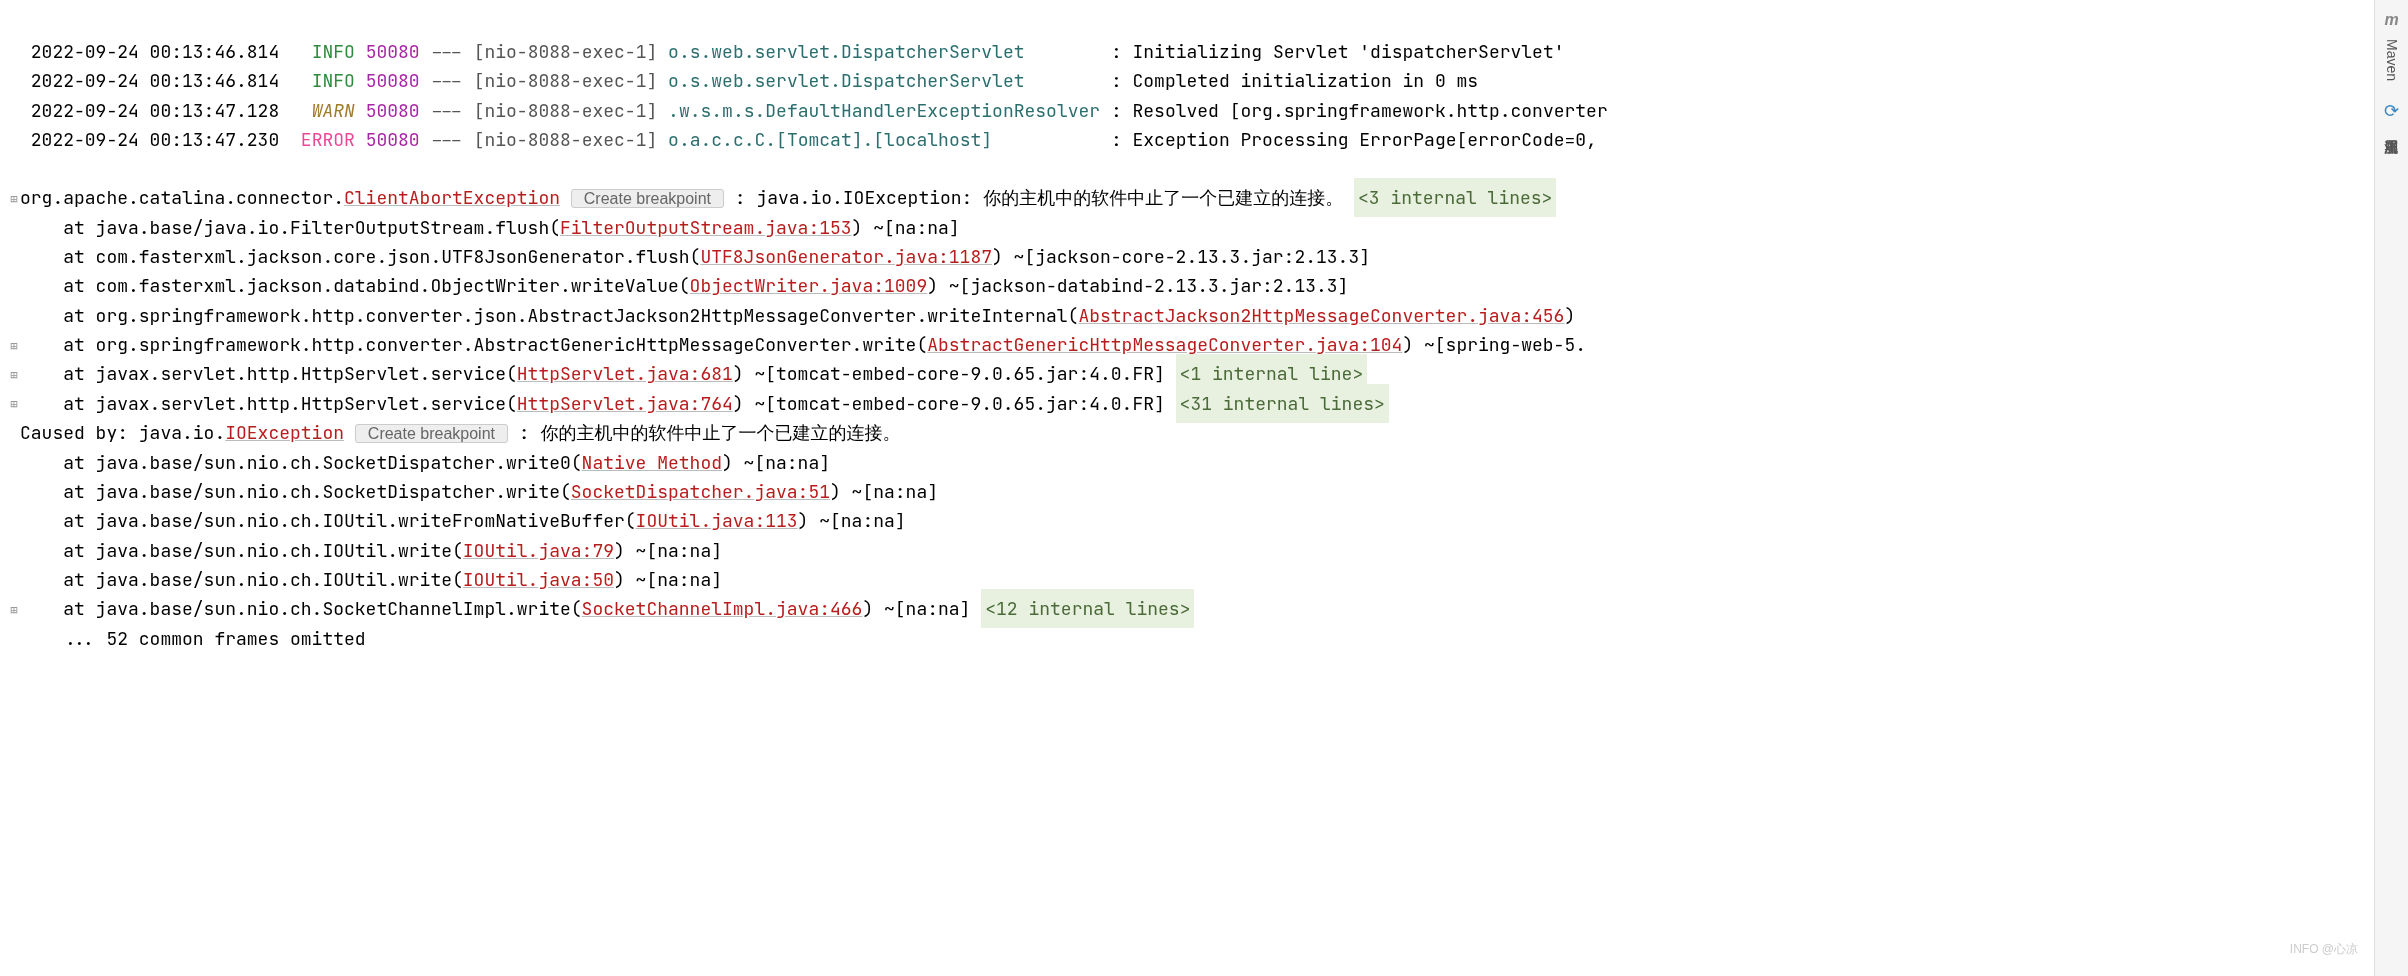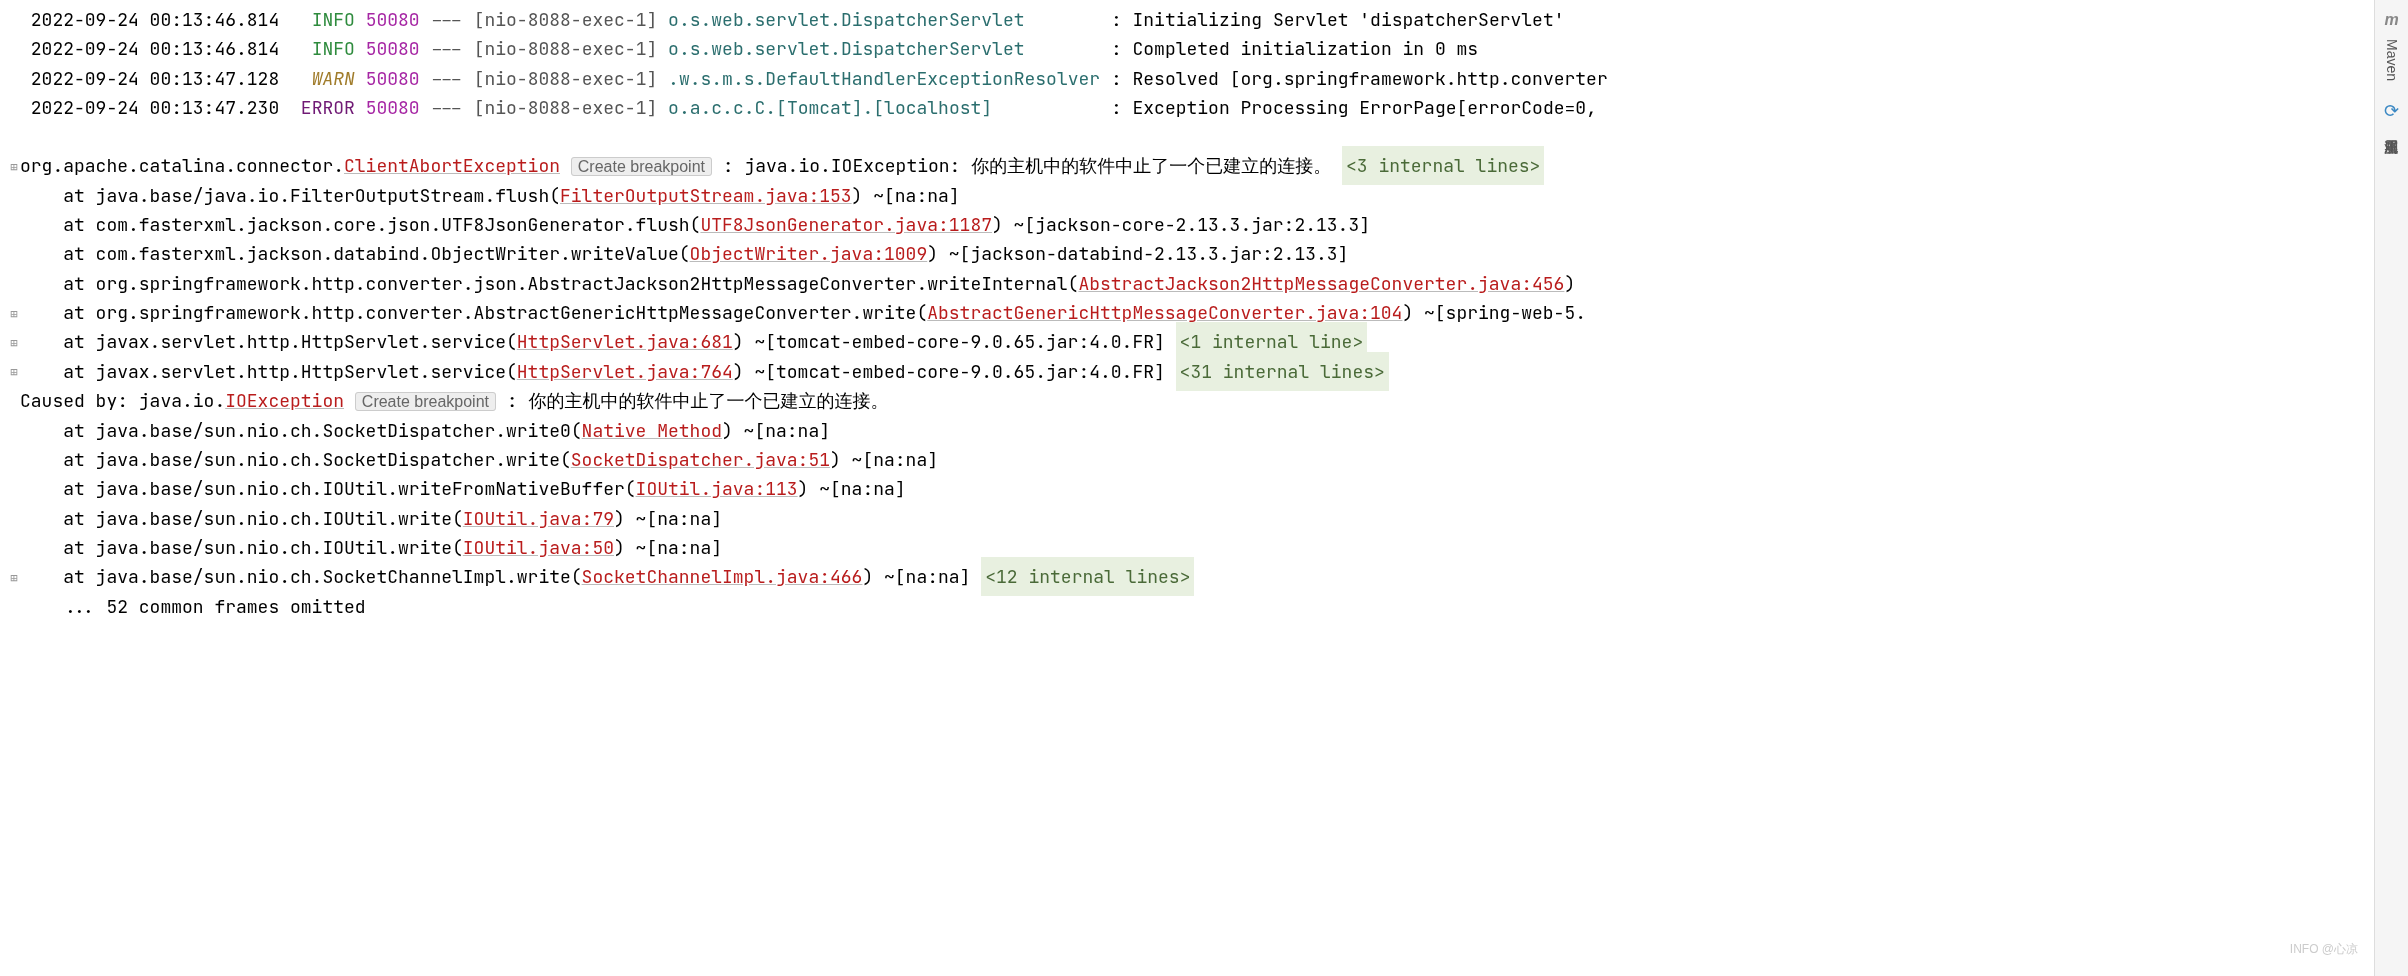--- a/index.html
+++ b/index.html
@@ -1,30 +1,30 @@
 <!DOCTYPE html>
 <html><head>
 <meta charset="utf-8">
 <style>
   * { margin:0; padding:0; box-sizing:border-box; }
   body { background:#fff; font-family:"JetBrains Mono","Consolas","Courier New",monospace; font-size:18px; line-height:28.6px; color:#000; display:flex; width:2408px; height:976px; overflow:hidden; }
-  .console { flex:1; padding:6px 0 0 8px; white-space:pre; overflow:hidden; }
+  .console { flex:1; padding:6px 0 0 8px; white-space:pre; overflow:hidden;margin-top:32px; }
   .line { display:block; }
   .gutter { display:inline-block; width:12px; text-align:center; color:#999; font-size:12px; vertical-align:middle; cursor:pointer; }
   .ts { color:#000; }
   .lvl-info { color:#2e8b3d; }
   .lvl-warn { color:#a07c2b;font-style:italic; }
-  .lvl-error { color:#701a75; }
+  .lvl-error { color:#ec4899; }
   .pid { color:#a626a4; }
   .dashes { color:#555; }
   .thread { color:#555; }
   .logger { color:#2b6e6e; }
   .msg { color:#000; }
   .link { color:#b91c1c; text-decoration:underline; text-decoration-color:#bbb; cursor:pointer; }
-  .cb { background:#eee; border:1px solid #ccc; color:#666; font-size:16px; padding:0 6px; border-radius:3px; cursor:pointer; font-family:sans-serif; }
+  .cb { background:#eee; border:1px solid #ccc; color:#666; font-size:16px; padding:0 12px; border-radius:3px; cursor:pointer; font-family:sans-serif; }
   .fold { background:#e8f0e0; color:#4a6a38; padding:8px 4px; }
   .sidebar { width:34px; background:#f5f5f5; border-left:1px solid #ddd; display:flex; flex-direction:column; align-items:center; padding-top:6px; gap:16px; }
   .side-item { writing-mode:vertical-rl; font-family:sans-serif; font-size:14px; color:#555; cursor:pointer; display:flex; align-items:center; gap:4px; }
   .side-icon { font-style:italic; font-weight:bold; color:#888; writing-mode:horizontal-tb; font-size:16px; }
   .side-icon2 { color:#3b88c3; writing-mode:horizontal-tb; font-size:18px; }
   .watermark { position:fixed; right:50px; bottom:12px; font-family:sans-serif; font-size:12px; color:#ccc; }
 </style>
 </head>
 <body>
 

